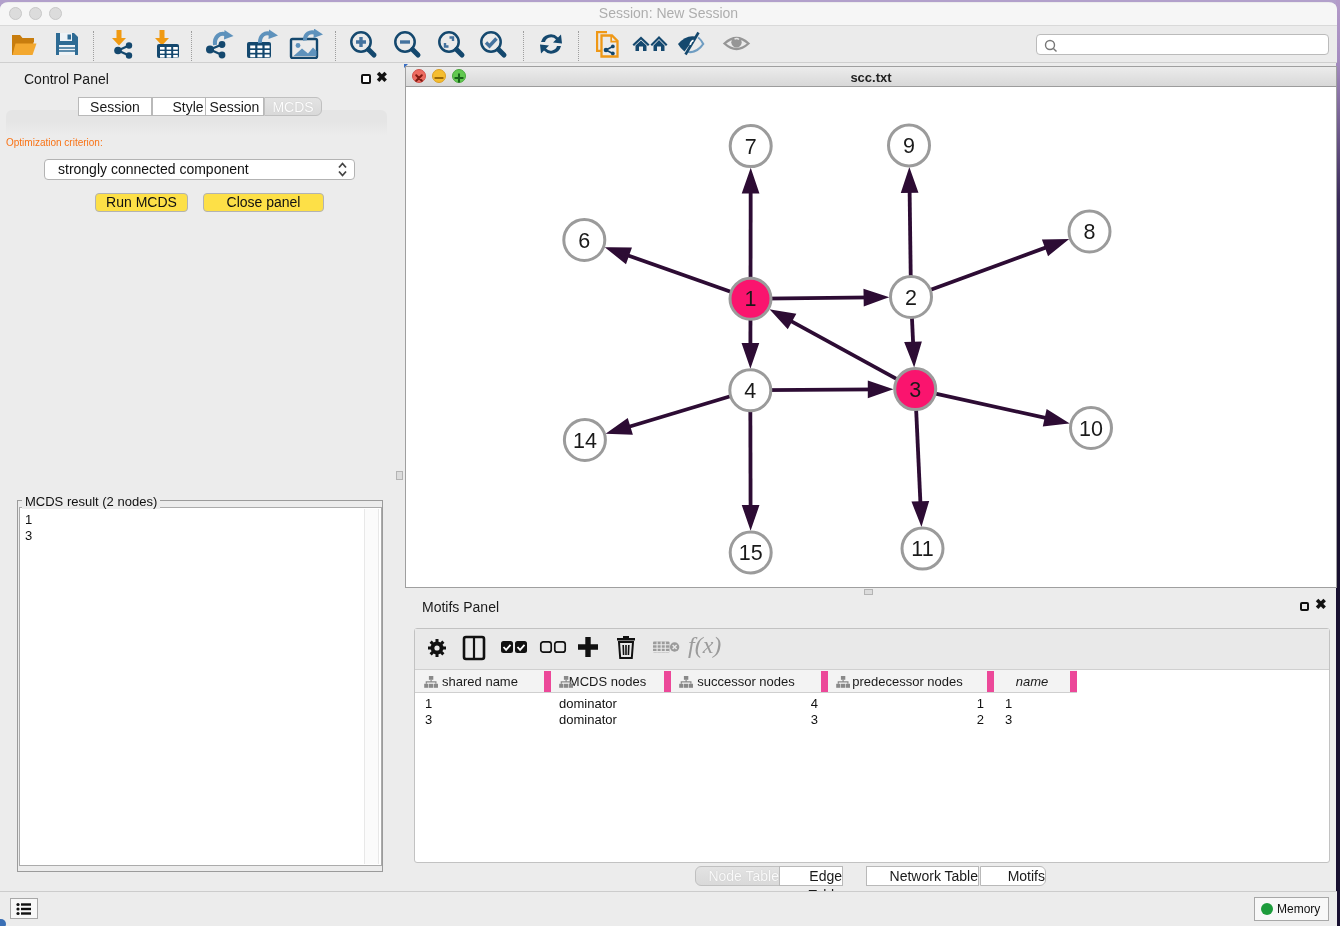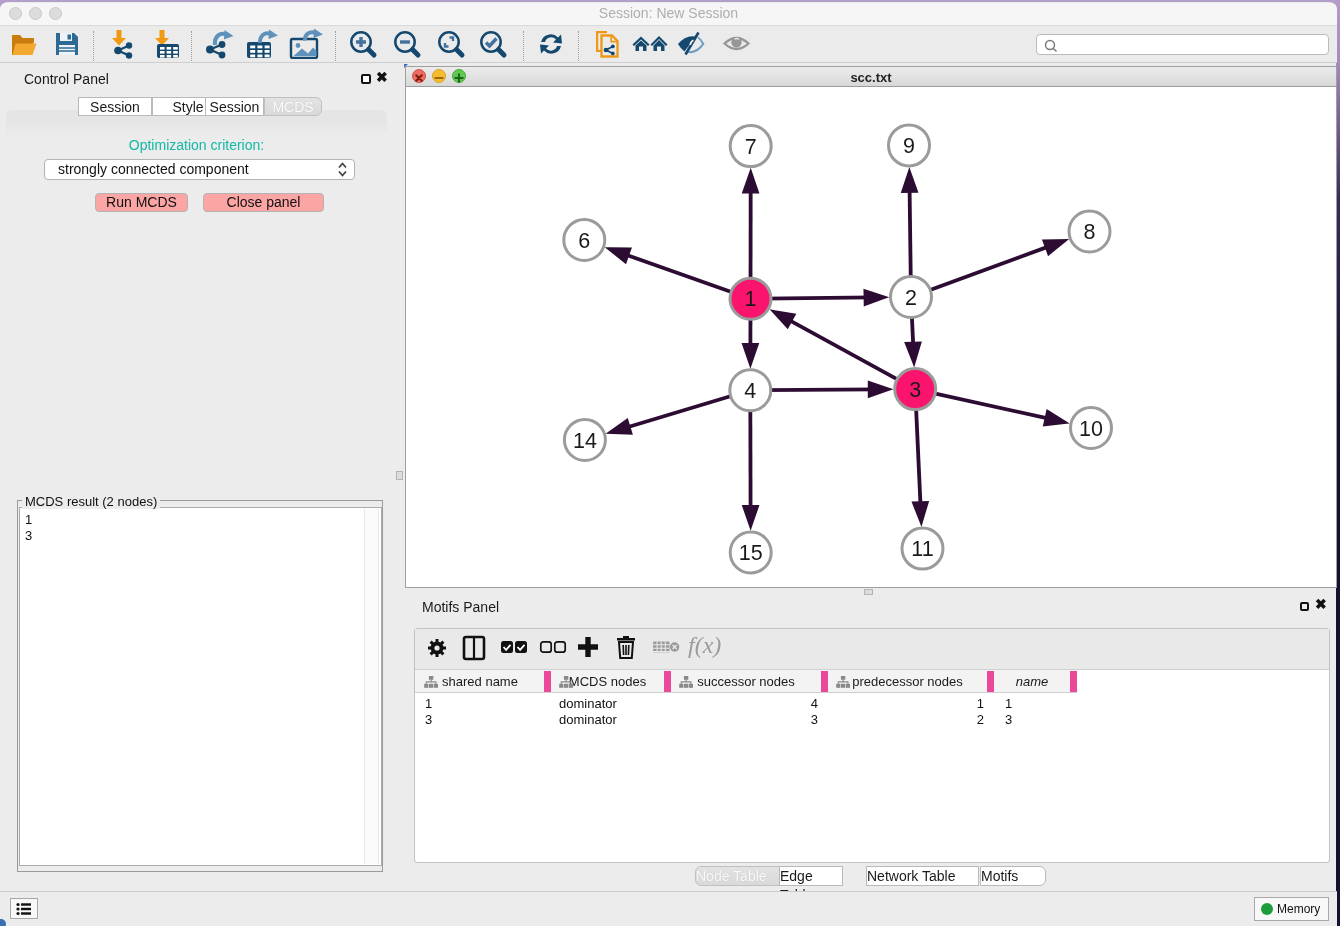--- a/index.html
+++ b/index.html
@@ -17,43 +17,43 @@
   .tbsep { position:absolute; top:31px; height:30px; width:0; border-left:1px dotted #9e9e9e; }
   .ticon { position:absolute; top:29px; }
   #searchbox { position:absolute; left:1036px; top:34px; width:293px; height:21px; background:#fff; border:1px solid #bbb; border-radius:4px; }
   
   #cp-title { left:24px; top:71px; font-size:14px; color:#1a1a1a; }
   #cp-float { left:361px; top:74px; width:10px; height:10px; border:2px solid #111; border-radius:2px; background:#fff; }
   #cp-close { left:376px; top:69px; font-size:14px; font-weight:bold; color:#111; }
   #cp-body { left:6px; top:110px; width:381px; height:776px; background:#ececec; border-radius:6px; background:linear-gradient(#e5e5e5 0px, #e5e5e5 12px, #ececec 26px); }
   .cptab { position:absolute; top:97px; height:19px; background:#fff; border:1px solid #b9b9b9; font-size:14px; color:#1a1a1a; text-align:center; line-height:18px; }
   #tab-mcds { background:linear-gradient(#e3e3e3,#d9d9d9); color:#fdfdfd; border-color:#c0c0c0; border-radius:0 6px 6px 0; text-shadow:0 0 1px #bbb; }
-  #opt-label { left:6px; top:137px; width:381px; text-align:center; font-size:14px; color:#14b8a6; }
+  #opt-label { left:6px; top:137px; width:381px; text-align:left; font-size:10px; color:#f97316; }
   #dropdown { left:44px; top:159px; width:311px; height:21px; background:#fff; border:1px solid #b3b3b3; border-radius:4px; font-size:14px; color:#111; line-height:19px; padding-left:13px; }
-  .btn { position:absolute; height:19px; background:#fca5a5; border:1px solid #b3b3b3; border-radius:4px; font-size:14px; color:#111; text-align:center; line-height:17px; }
+  .btn { position:absolute; height:19px; background:#fde047; border:1px solid #b3b3b3; border-radius:4px; font-size:14px; color:#111; text-align:center; line-height:17px; }
   
   #fs { left:17px; top:500px; width:366px; height:372px; border:1px solid #9b9b9b; }
   #fs-legend { left:22px; top:494px; background:#ececec; padding:0 3px; font-size:13px; color:#111; }
   #fs-text { left:19px; top:507px; width:363px; height:359px; background:#fff; border:1px solid #ababab; font-size:13px; color:#111; padding:4px 0 0 5px; line-height:16px; }
   #fs-scroll { left:364px; top:509px; width:15px; height:355px; background:#fbfbfb; border-left:1px solid #e8e8e8; border-right:1px solid #e8e8e8; }
   
   #net { left:405px; top:66px; width:932px; height:522px; background:#fff; border:1px solid #9f9f9f; }
   #net-tb { left:405px; top:66px; width:932px; height:21px; background:linear-gradient(#ececec,#d8d8d8); border:1px solid #9f9f9f; border-bottom:1px solid #9c9c9c; }
   .light { position:absolute; top:69px; width:14px; height:14px; border-radius:50%; }
   #net-title { left:405px; top:70px; width:932px; text-align:center; font-size:13px; font-weight:bold; color:#222; }
   
   #tp-title { left:422px; top:599px; font-size:14px; color:#1a1a1a; }
   #tp-float { left:1300px; top:602px; width:9px; height:9px; border:2px solid #111; border-radius:2px; background:#ececec; }
   #tp-close { left:1315px; top:596px; font-size:14px; font-weight:bold; color:#111; }
   #tp-box { left:414px; top:628px; width:916px; height:235px; background:#fff; border:1px solid #c2c2c2; border-radius:3px; }
   #tp-toolbar { left:415px; top:629px; width:914px; height:41px; background:#e9e9e9; border-bottom:1px solid #d0d0d0; }
   .th { position:absolute; top:671px; height:21px; border-right:7px solid #ec4899; font-size:13px; color:#1a1a1a; text-align:center; line-height:21px; }
   .td { position:absolute; font-size:13px; color:#111; }
   
-  .btab { position:absolute; top:866px; height:20px; background:#fff; border:1px solid #b9b9b9; font-size:14px; color:#1a1a1a; text-align:left; line-height:19px; }
+  .btab { position:absolute; top:866px; height:20px; background:#fff; border:1px solid #b9b9b9; font-size:14px; color:#1a1a1a; text-align:right; line-height:19px; }
   #btab-node { background:linear-gradient(#e3e3e3,#d9d9d9); color:#fafafa; border-radius:6px 0 0 6px; border-color:#c0c0c0; text-shadow:0 0 1px #bbb; }
   
   #statusbar { left:0; top:891px; width:1337px; height:35px; background:#ececec; border-top:1px solid #cccccc; }
   #sb-btn { left:10px; top:898px; width:28px; height:21px; background:#f8f8f8; border:1px solid #a8a8a8; }
   #mem-btn { left:1254px; top:897px; width:75px; height:24px; background:#f8f8f8; border:1px solid #a8a8a8; font-size:12px; color:#111; }
 </style>
 </head>
 <body>
 <div class="abs" id="topstrip"></div>
 <div class="abs" id="win"></div>

